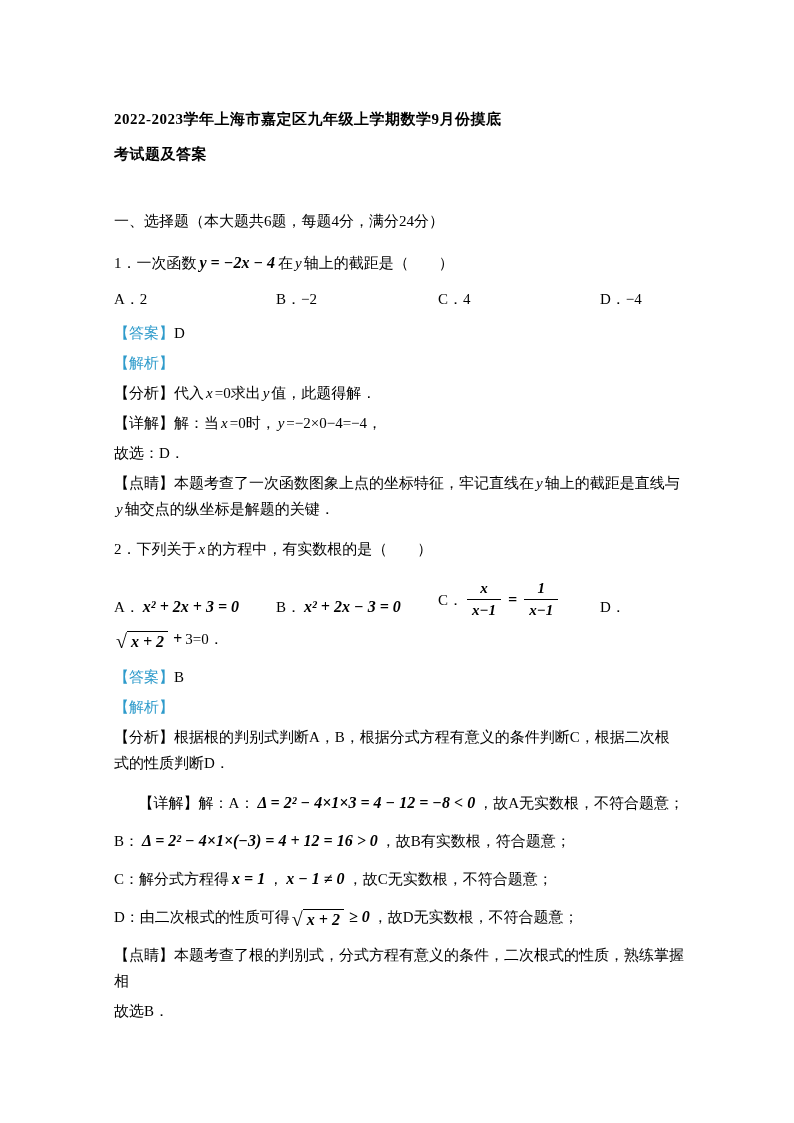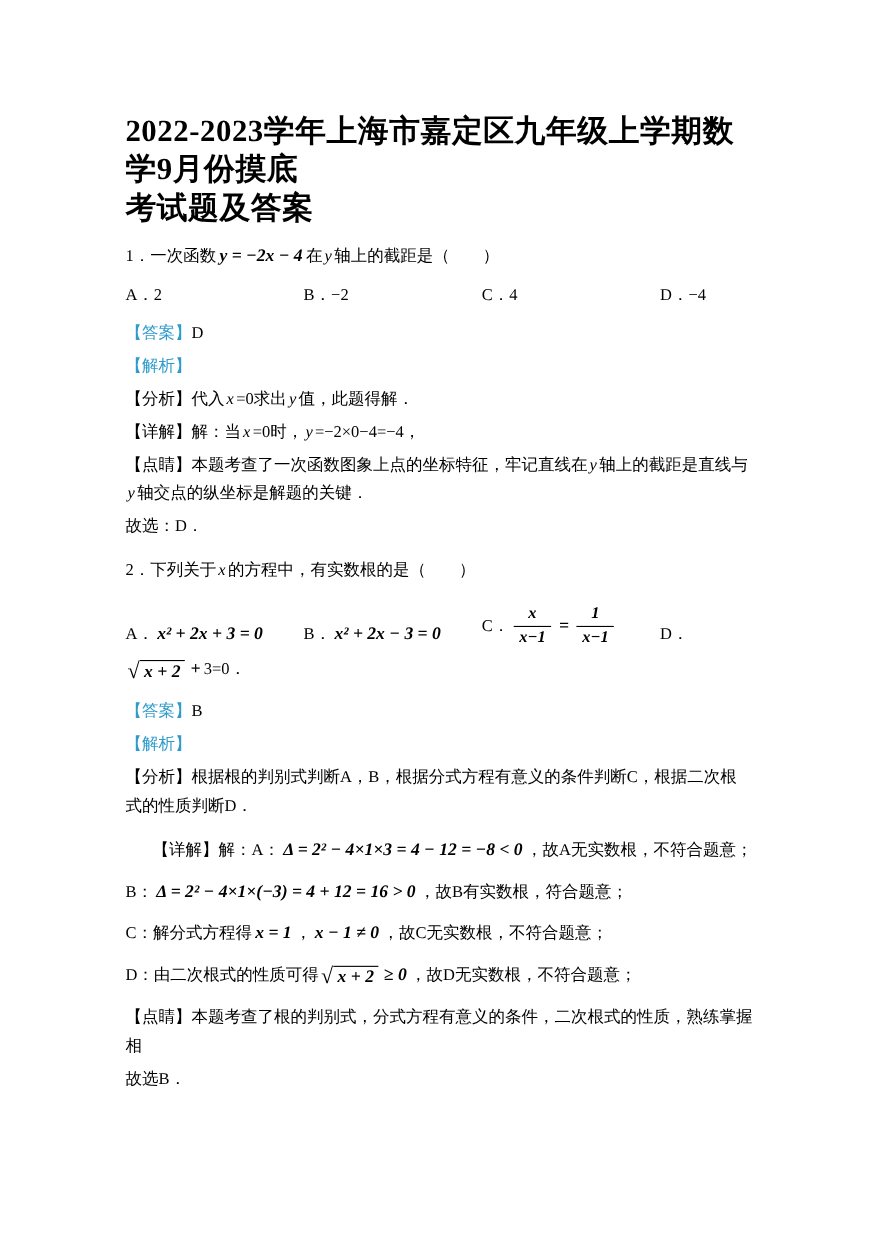--- a/index.html
+++ b/index.html
@@ -7,22 +7,22 @@
   body {
     width:794px; height:1123px; overflow:hidden;
     font-family:"Liberation Serif", serif;
     color:#000;
   }
   #doc-root { padding:102px 110px 0 114px; width:794px; }
 
   .block { font-size:15px; line-height:26px; }
 
   .title {
-    font-size:28px; font-weight:bold; line-height:35px;
-    margin-bottom:13px; letter-spacing:0.5px;
+    font-size:15px; font-weight:bold; line-height:35px;
+    margin-bottom:36px; letter-spacing:0.5px;
   }
   .section { margin-bottom:16px; }
   .stem { margin:0 0 10px; }
   .para { margin-bottom:4px; }
 
   .options { display:flex; align-items:flex-end; margin:2px 0 8px; }
   .opt { width:162px; }
   .opt:last-child { width:auto; }
   .tall .opt { display:flex; align-items:center; }
   .tall { min-height:48px; }
@@ -52,33 +52,34 @@
     font-size:16px; margin:0 2px;
   }
   .sqrt .radical { font-style:normal; font-size:20px; line-height:20px; }
   .sqrt .radicand { border-top:1.6px solid #000; padding:1px 4px 0; line-height:18px; }
 </style>
 </head>
 <body>
 
 <div id="doc-root">
     <div class="block title"><span class="seg-t">2022-2023学年上海市嘉定区九年级上学期数学9月份摸底</span><br><span class="seg-t">考试题及答案</span></div>
+    <div class="block section"><span class="seg-t">一、选择题（本大题共6题，每题4分，满分24分）</span></div>
     <div class="block stem" style="margin-top: 6px;"><span class="seg-t">1．一次函数</span><span class="seg-mb">y = −2x − 4</span><span class="seg-t">在</span><span class="seg-m">y</span><span class="seg-t">轴上的截距是（　　）</span></div>
     <div class="block options">
       <div class="opt"><span class="seg-t">A．2</span></div>
       <div class="opt"><span class="seg-t">B．−2</span></div>
       <div class="opt"><span class="seg-t">C．4</span></div>
       <div class="opt"><span class="seg-t">D．−4</span></div>
     </div>
     <div class="block para"><span class="seg-lab">【答案】</span><span class="seg-t">D</span></div>
     <div class="block para"><span class="seg-lab">【解析】</span></div>
     <div class="block para"><span class="seg-t">【分析】代入</span><span class="seg-m">x</span><span class="seg-t">=0求出</span><span class="seg-m">y</span><span class="seg-t">值，此题得解．</span></div>
     <div class="block para"><span class="seg-t">【详解】解：当</span><span class="seg-m">x</span><span class="seg-t">=0时，</span><span class="seg-m">y</span><span class="seg-t">=−2×0−4=−4，</span></div>
+    <div class="block para"><span class="seg-t">故选：D．</span></div>
     <div class="block para"><span class="seg-t">【点睛】本题考查了一次函数图象上点的坐标特征，牢记直线在</span><span class="seg-m">y</span><span class="seg-t">轴上的截距是直线与</span><span class="seg-m">y</span><span class="seg-t">轴交点的纵坐标是解题的关键．</span></div>
-    <div class="block para"><span class="seg-t">故选：D．</span></div>
     <div class="block stem" style="margin-top: 14px;"><span class="seg-t">2．下列关于</span><span class="seg-m">x</span><span class="seg-t">的方程中，有实数根的是（　　）</span></div>
     <div class="block options tall" style="margin-bottom: 6px;">
       <div class="opt">
         <span class="seg-t">A．</span>
         <span class="seg-mb">x² + 2x + 3 = 0</span>
       </div>
       <div class="opt">
         <span class="seg-t">B．</span>
         <span class="seg-mb">x² + 2x − 3 = 0</span>
       </div>

